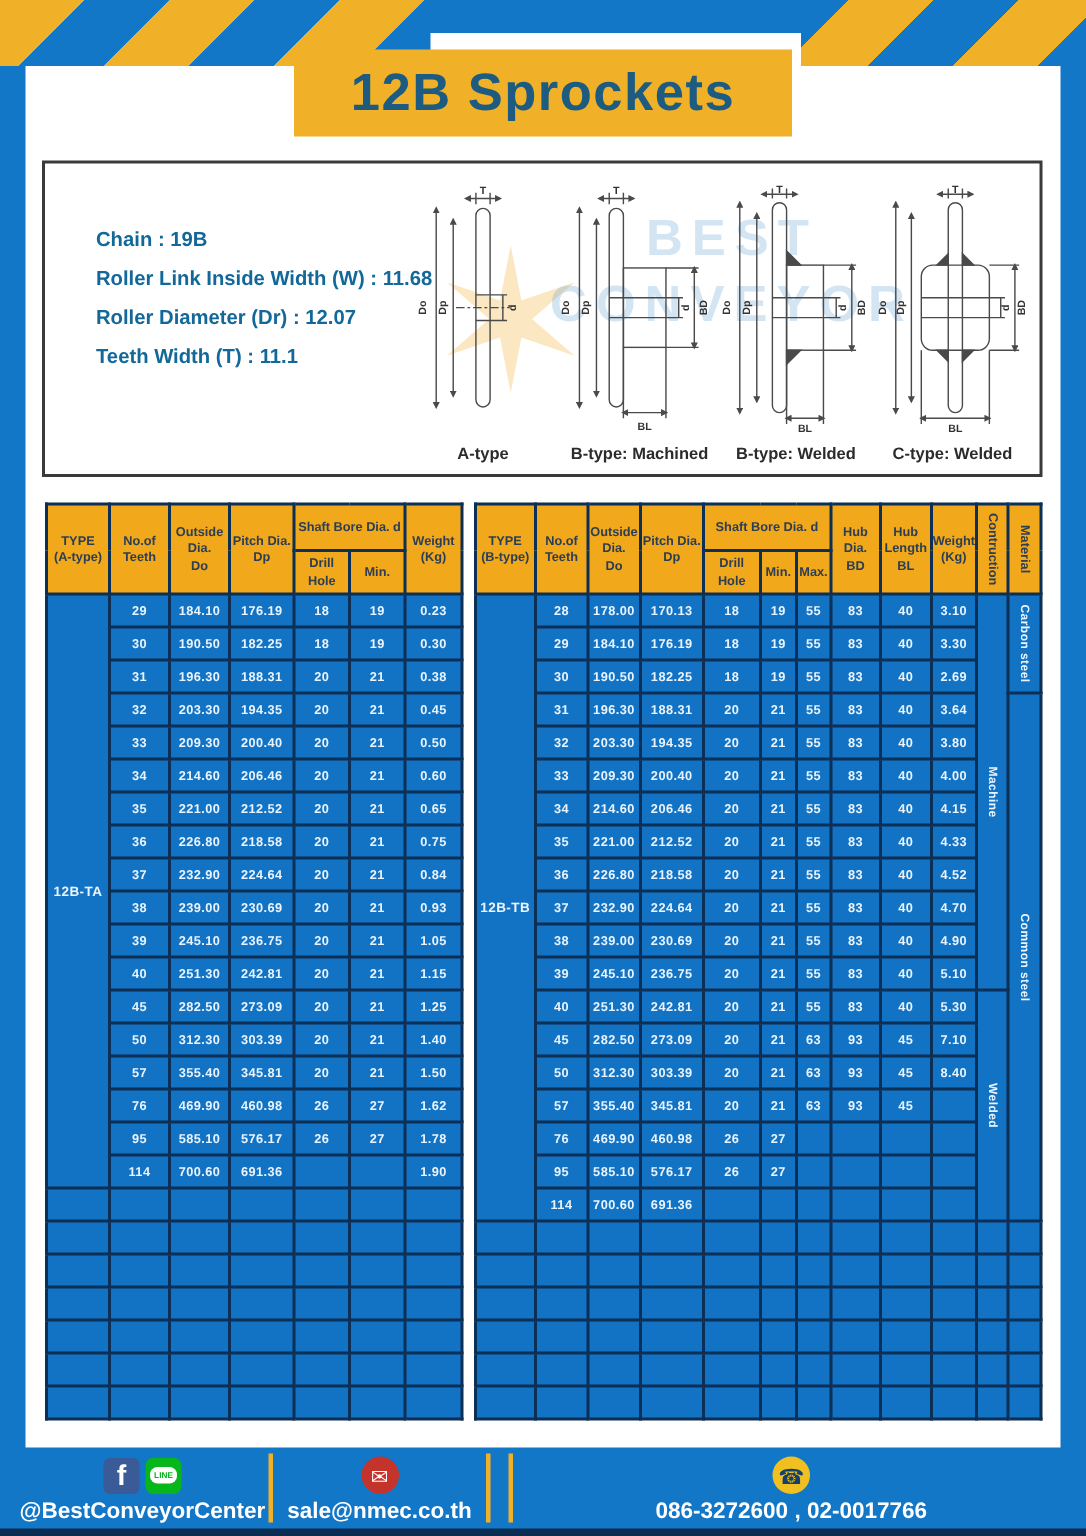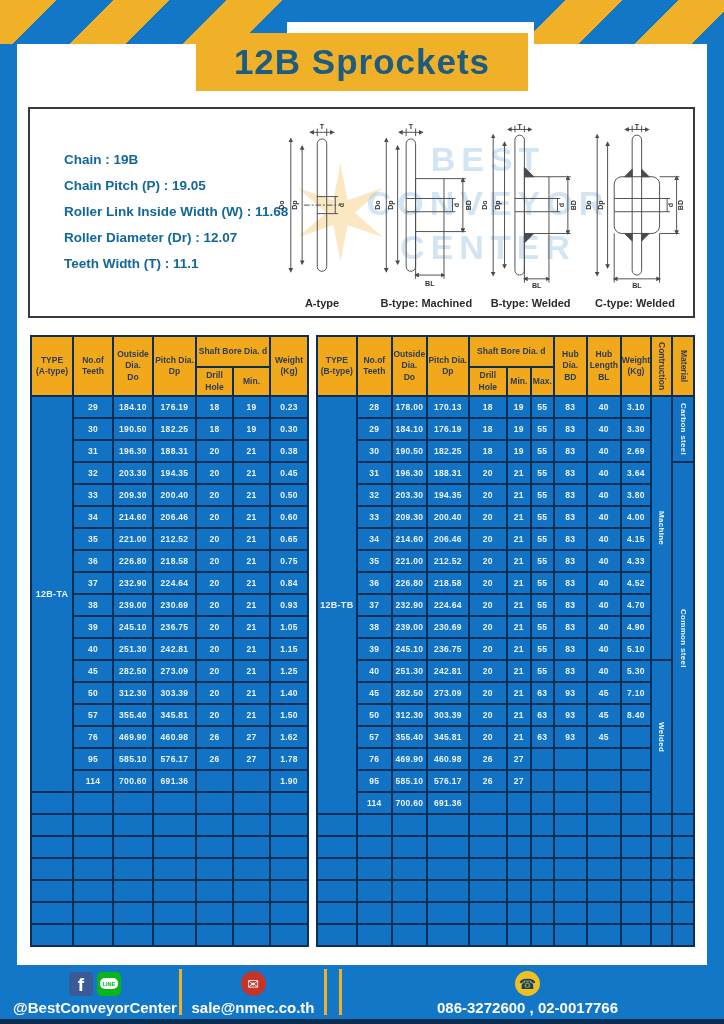--- a/index.html
+++ b/index.html
@@ -87,32 +87,30 @@
     <div class="topbar-mask"></div>
   </div>
 
   <div class="title-banner">
     <span>12B Sprockets</span>
   </div>
 
   <div class="info-panel">
     <div class="specs">
       <div class="spec-line">Chain : 19B</div>
-      <div class="spec-line">Chain Pitch (P) : 19.05</div>
       <div class="spec-line">Roller Link Inside Width (W) : 11.68</div>
       <div class="spec-line">Roller Diameter (Dr) : 12.07</div>
       <div class="spec-line">Teeth Width (T) : 11.1</div>
     </div>
 
     <div class="diagrams">
       <div class="watermark-star">✶</div>
       <div class="watermark">
         <div>BEST</div>
         <div>CONVEYOR</div>
-        <div>CENTER</div>
       </div>
 
       <div class="fig">
         <svg width="104" height="176" viewBox="0 0 110 176">
           <g stroke="#4a4a4a" stroke-width="1" fill="none">
             <rect x="50" y="16" width="10" height="140" rx="5"></rect>
             <line x1="50" y1="77" x2="60" y2="77"></line>
             <line x1="50" y1="95" x2="60" y2="95"></line>
             <line x1="36" y1="86" x2="74" y2="86" stroke-dasharray="6 2 2 2"></line>
             <line x1="50" y1="13" x2="50" y2="5"></line>

